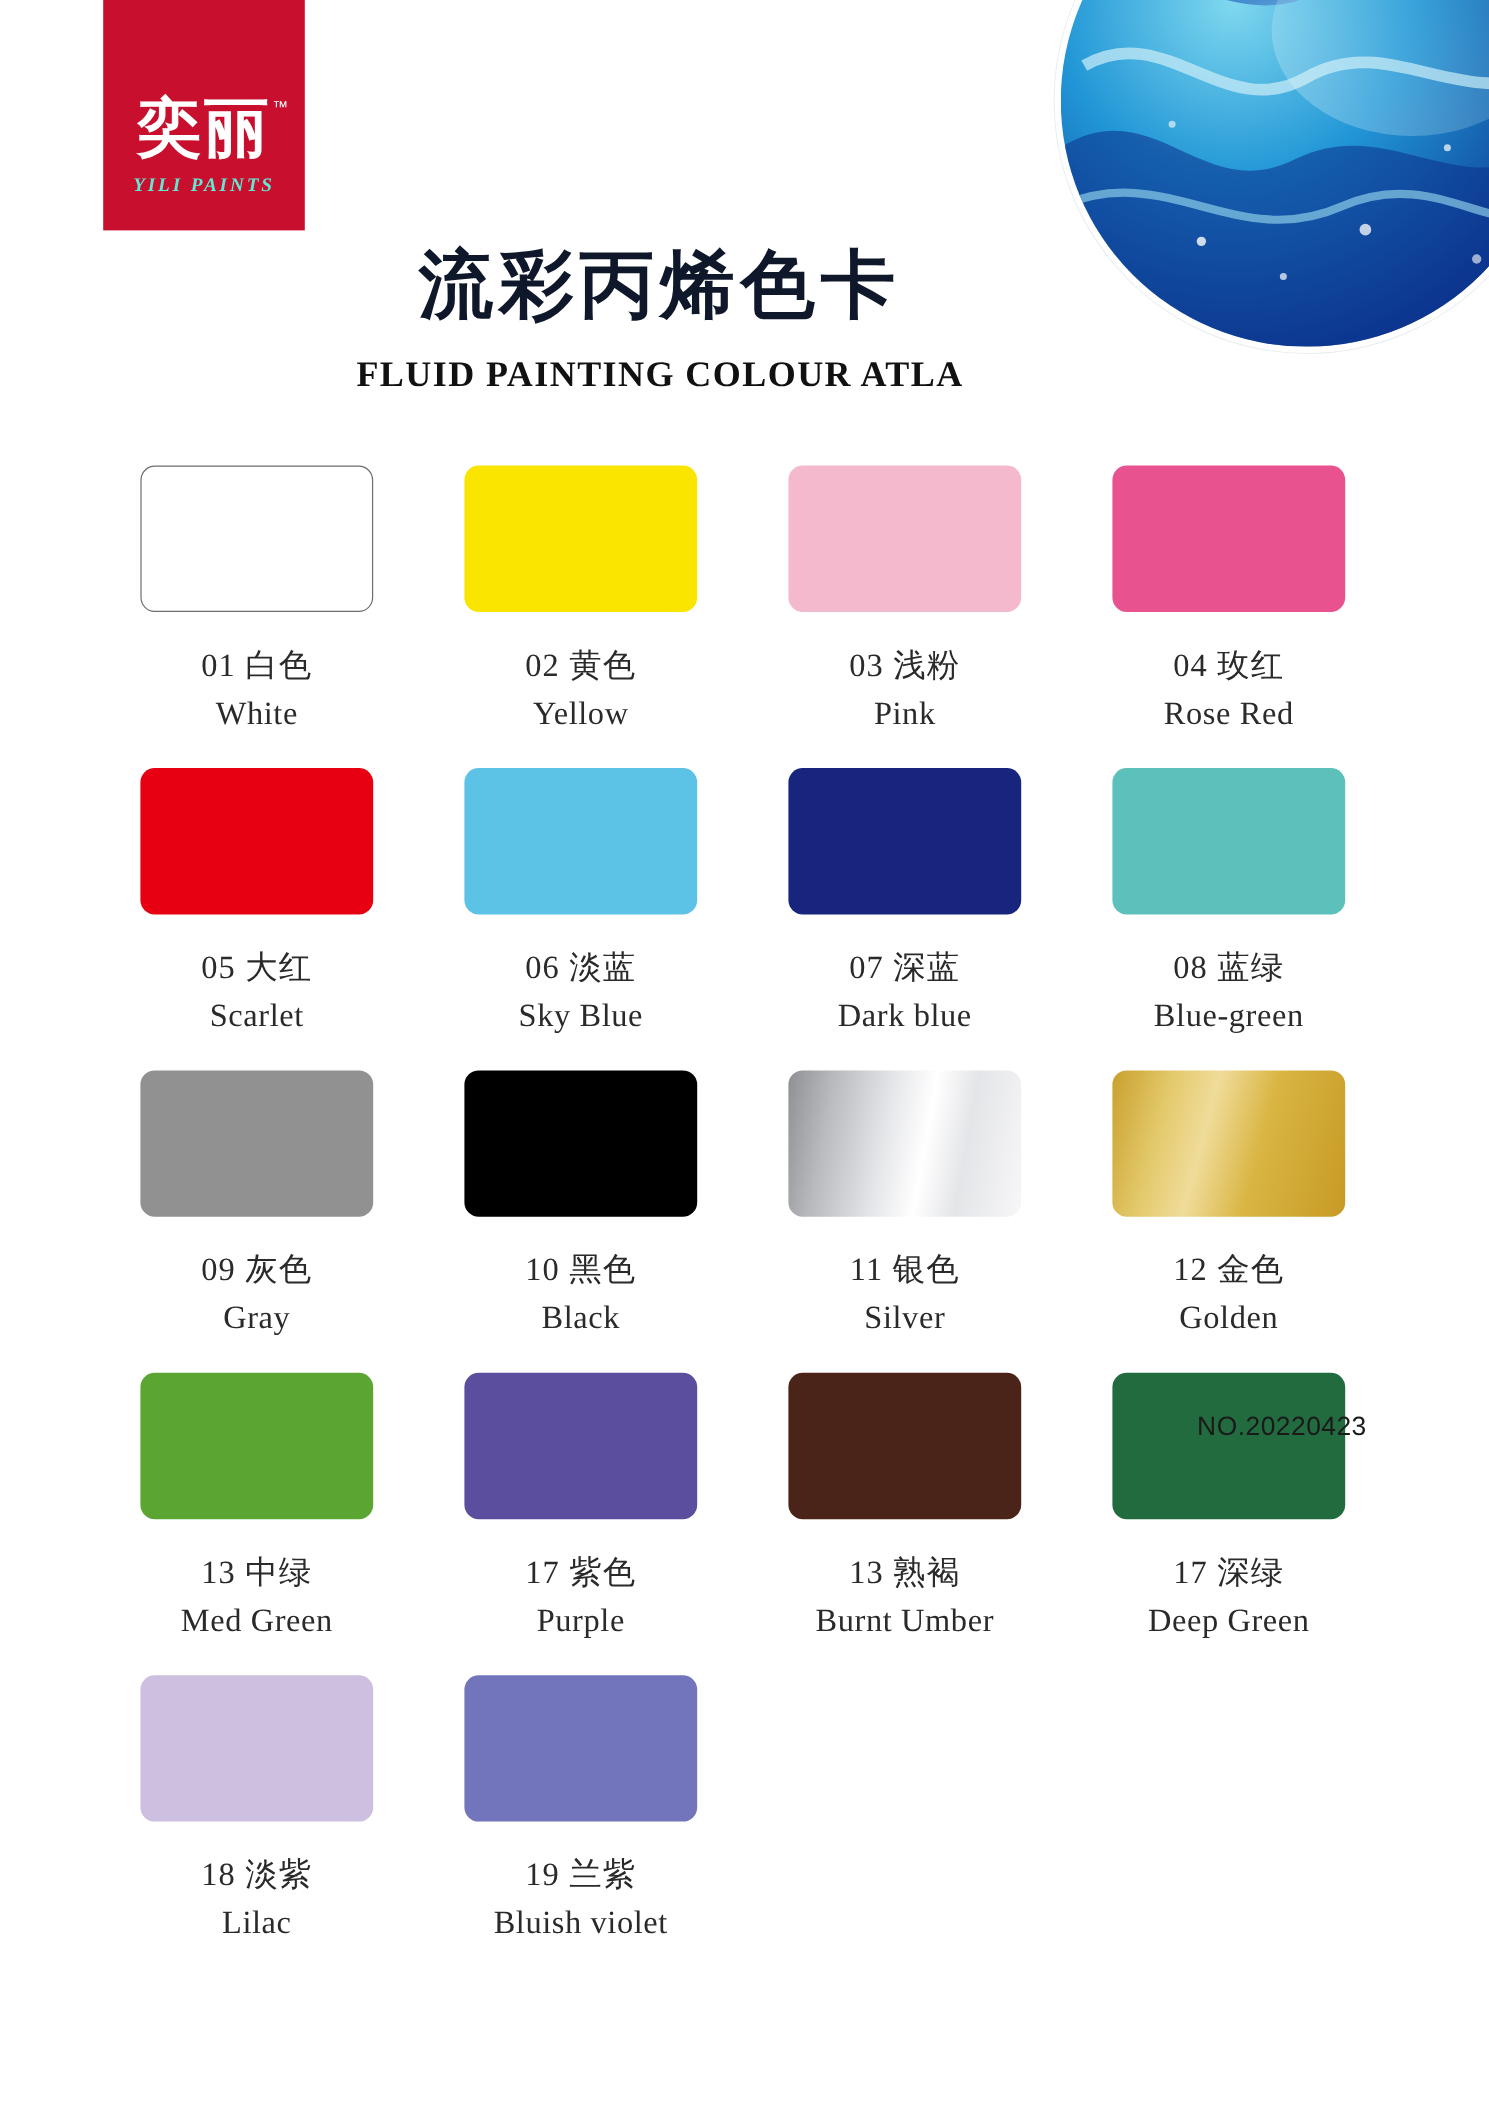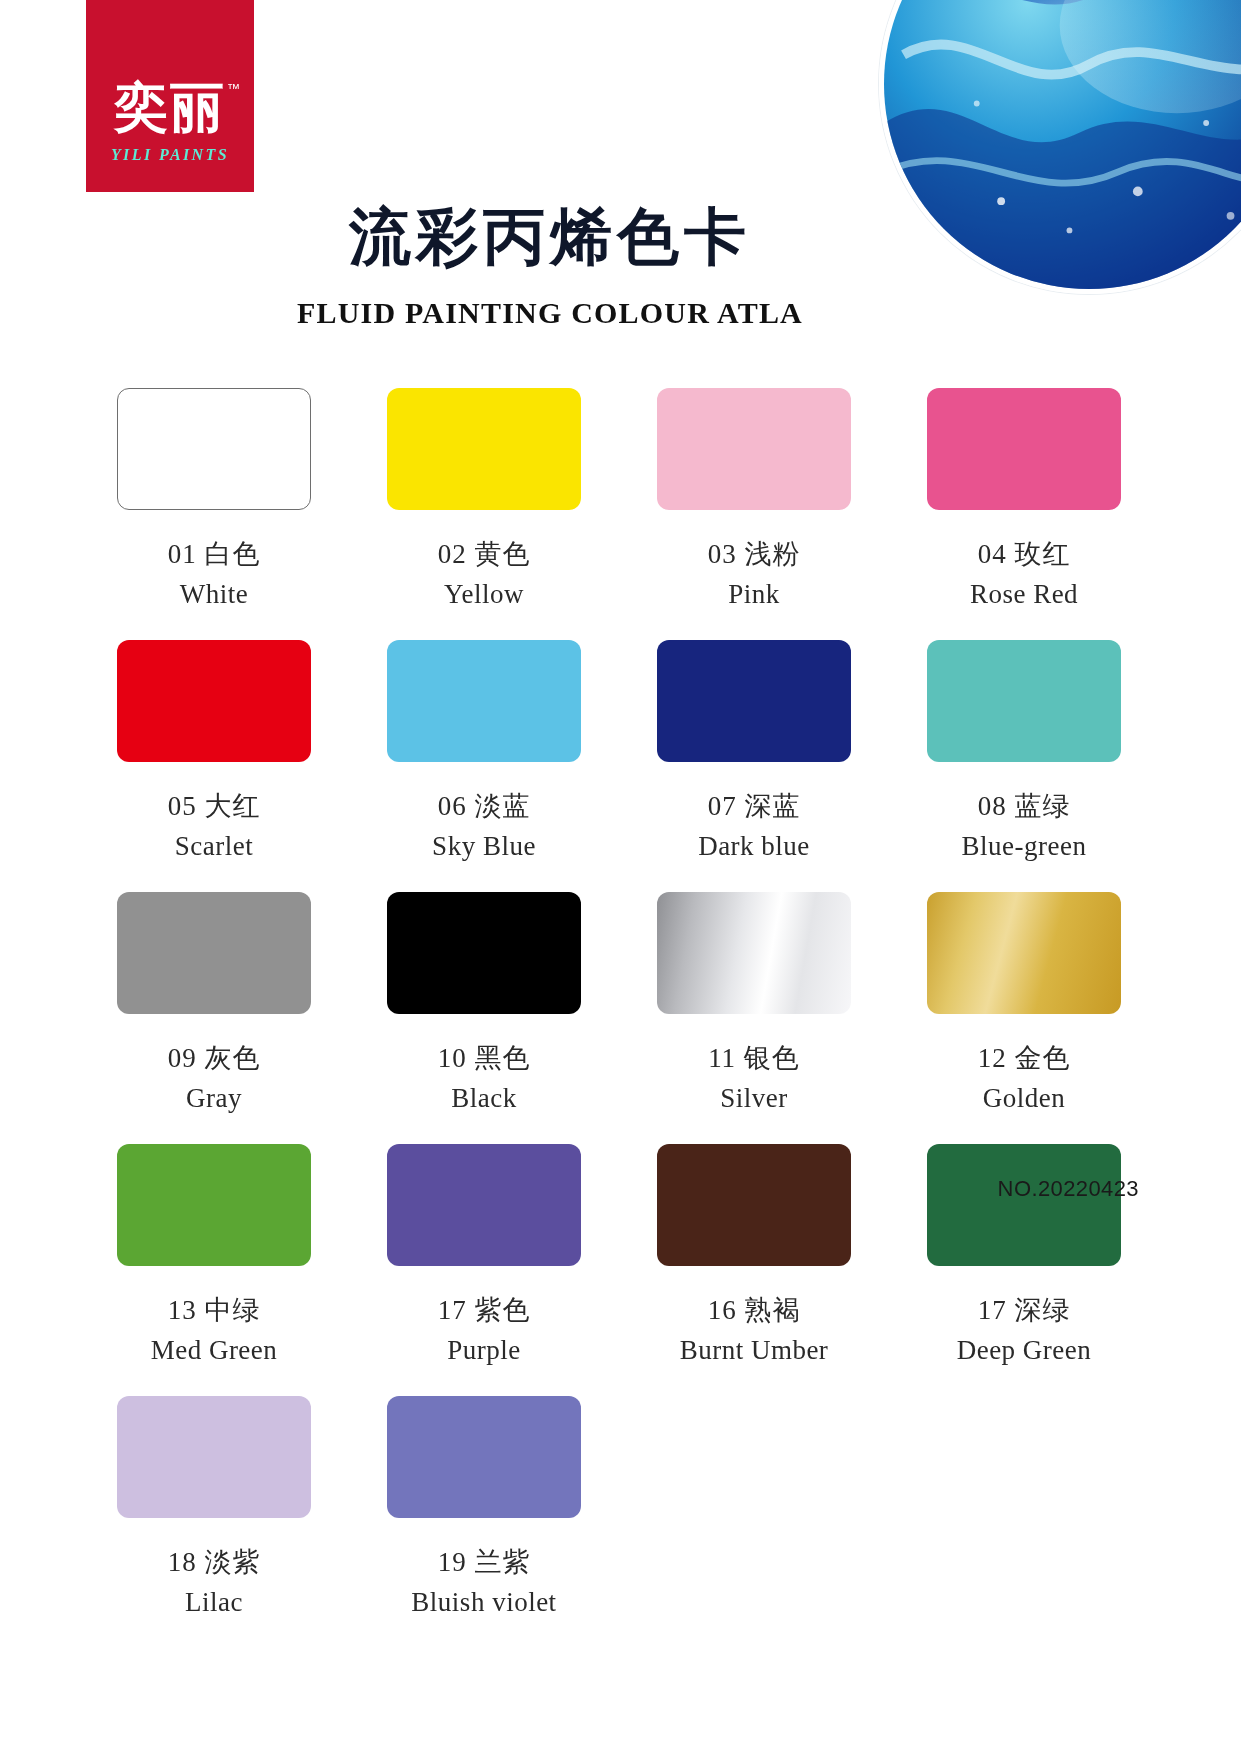--- a/index.html
+++ b/index.html
@@ -269,21 +269,21 @@
         <div class="label-cn">13 中绿</div>
         <div class="label-en">Med Green</div>
       </div>
       <div class="cell">
         <div class="swatch" style="background: rgb(91, 78, 158);"></div>
         <div class="label-cn">17 紫色</div>
         <div class="label-en">Purple</div>
       </div>
       <div class="cell">
         <div class="swatch" style="background: rgb(74, 36, 24);"></div>
-        <div class="label-cn">16 熟褐</div>
+        <div class="label-cn">13 熟褐</div>
         <div class="label-en">Burnt Umber</div>
       </div>
       <div class="cell">
         <div class="swatch" style="background: rgb(34, 107, 63);"></div>
         <div class="label-cn">17 深绿</div>
         <div class="label-en">Deep Green</div>
       </div>
       <div class="cell">
         <div class="swatch" style="background: rgb(205, 191, 224);"></div>
         <div class="label-cn">18 淡紫</div>

